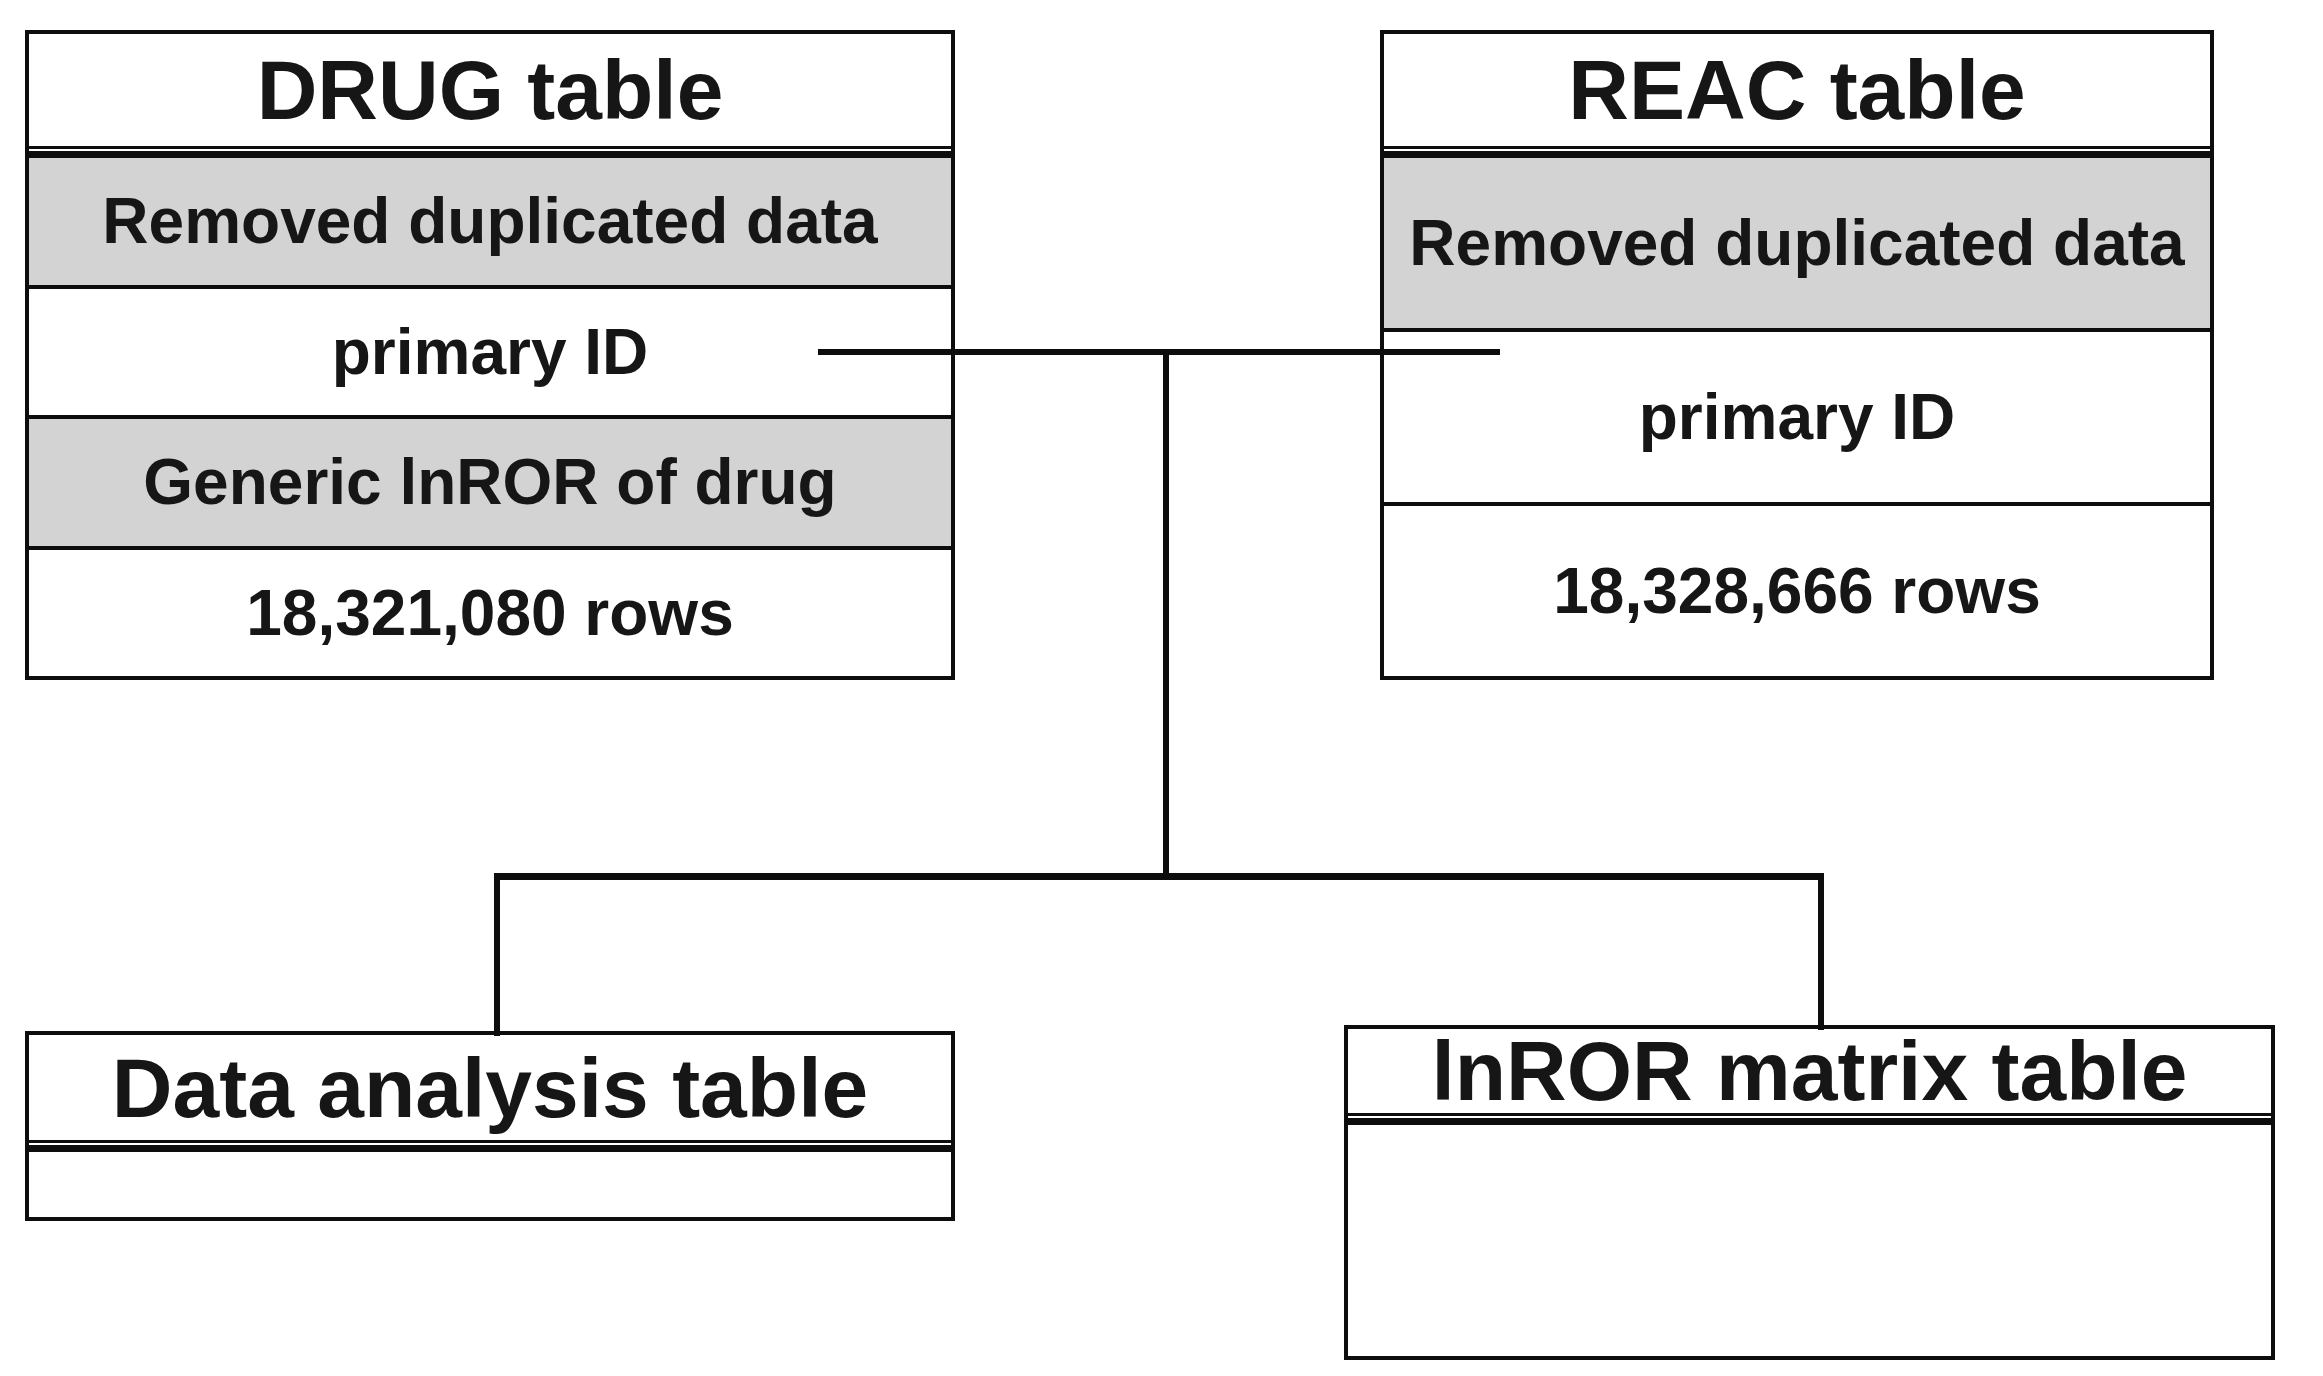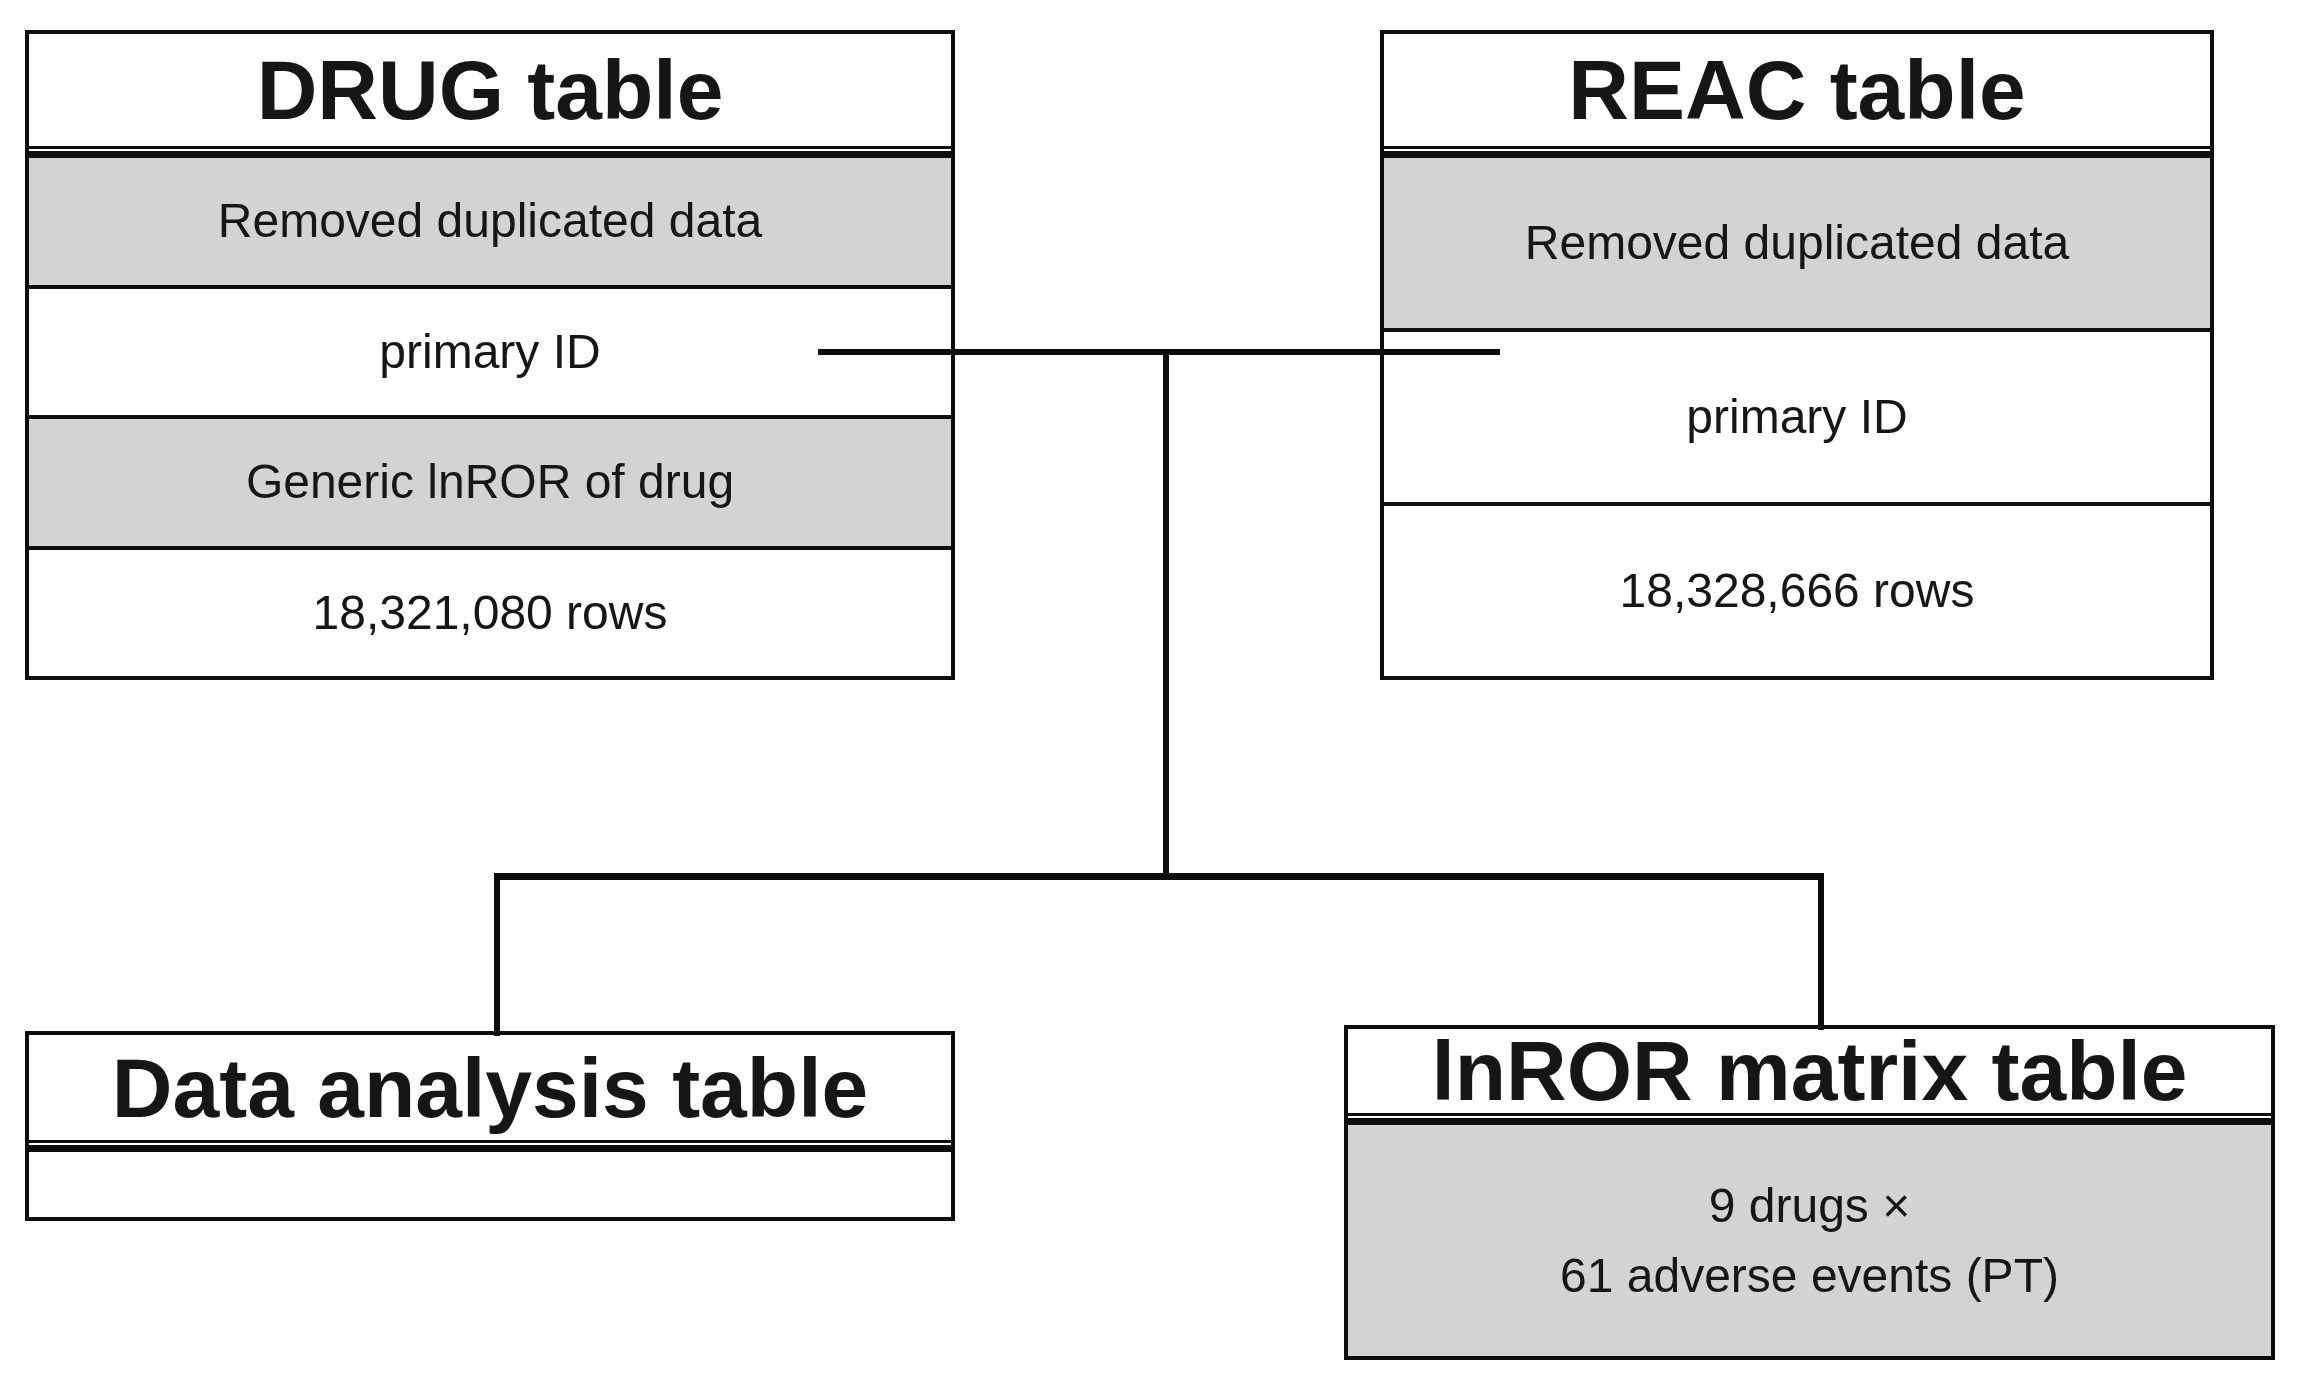--- a/index.html
+++ b/index.html
@@ -34,23 +34,24 @@
     font-weight:700;font-size:84px;line-height:1;
     letter-spacing:0px;
     border-bottom:3px solid var(--ink);
     background:var(--paper);
     white-space:nowrap;
   }
   .rule{flex:0 0 7px;background:var(--ink);margin-top:2px;}
   .row{
     flex:1 1 0;
     display:flex;align-items:center;justify-content:center;
-    font-size:48px;line-height:1;
+    font-size:64px;line-height:1;
     border-top:4px solid var(--ink);
     white-space:nowrap;
+    font-weight:bold;
   }
   .rule + .row{border-top:none;}
   .row.shaded{background:var(--shade);}
   .row.multiline{line-height:1.45;text-align:center;}
   .tbl.analysis .title{flex-basis:105px;}
   .tbl.lnror .title{flex-basis:84px;}
 </style>
 </head>
 <body>
 
@@ -80,21 +81,15 @@
   </section>
 
   <section class="tbl analysis" style="left:25px;top:1031px;width:930px;height:190px">
     <header class="title">Data analysis table</header>
     <div class="rule"></div>
   </section>
 
   <section class="tbl lnror" style="left:1344px;top:1025px;width:931px;height:335px">
     <header class="title">lnROR matrix table</header>
     <div class="rule"></div>
-    <div class="row shaded multiline">
-      <div>
-        <div>9 drugs ×</div>
-        <div>61 adverse events (PT)</div>
-      </div>
-    </div>
   </section>
 
 </div>
 
 </body></html>

